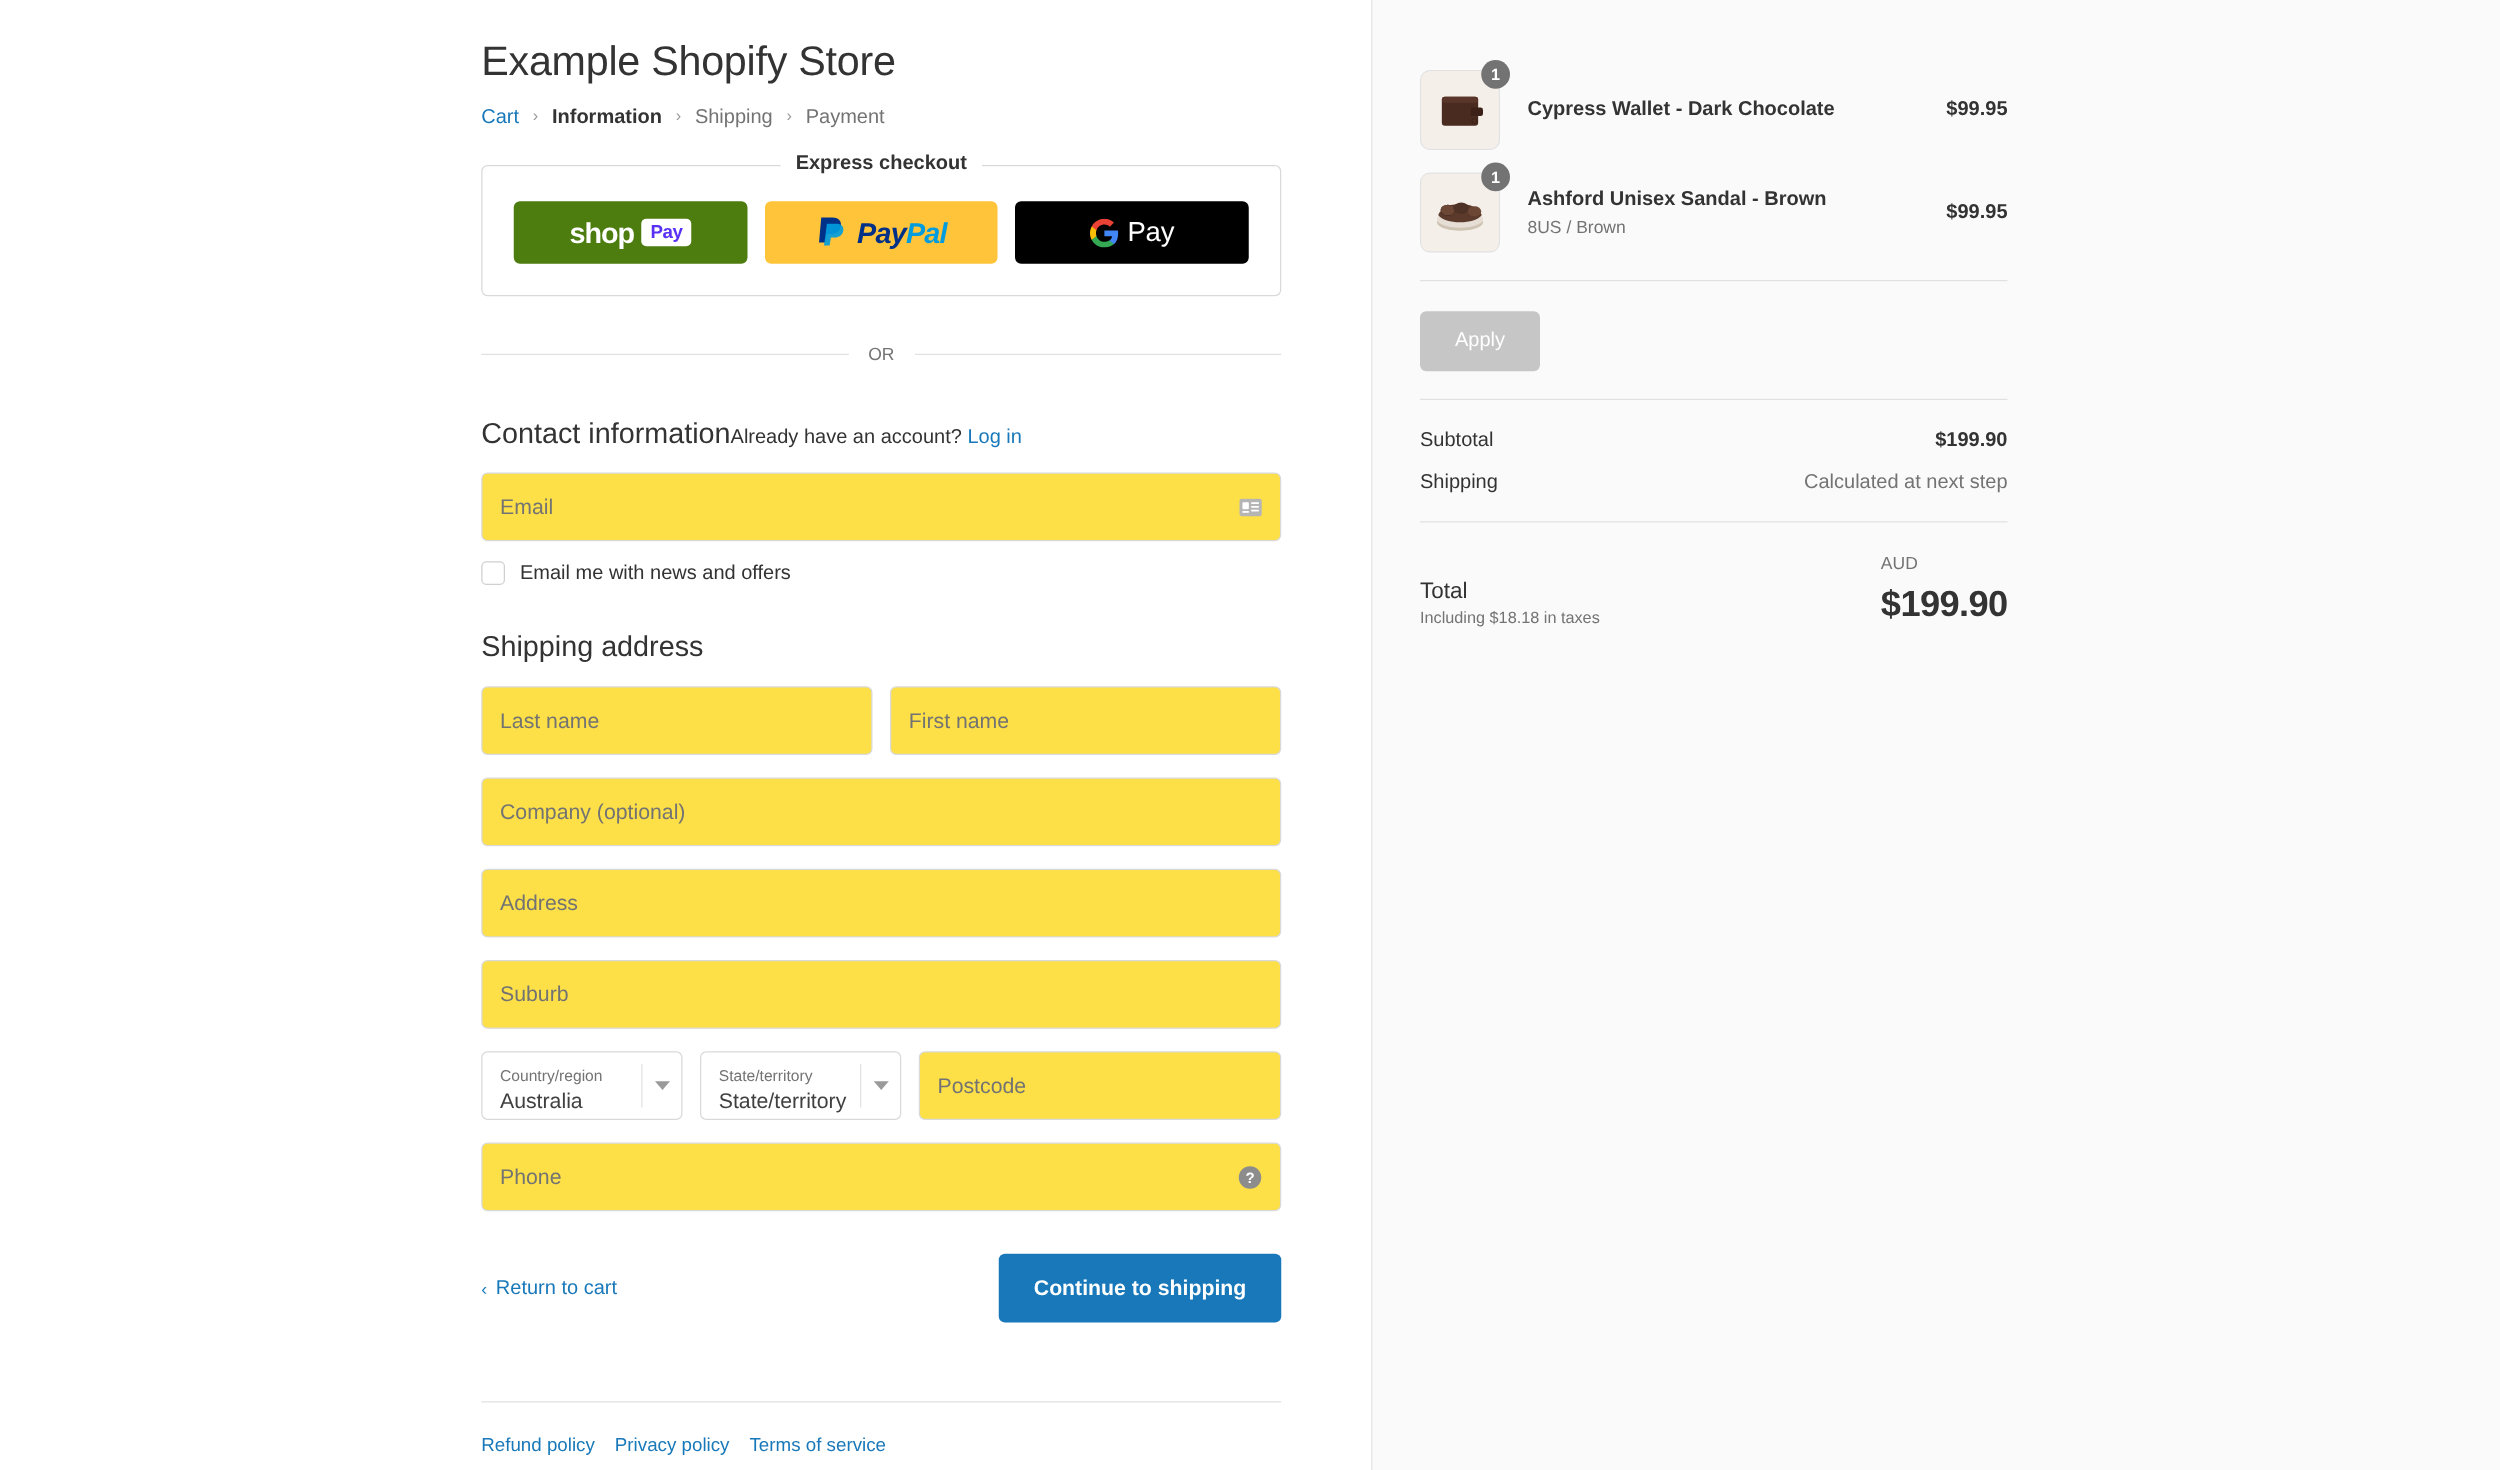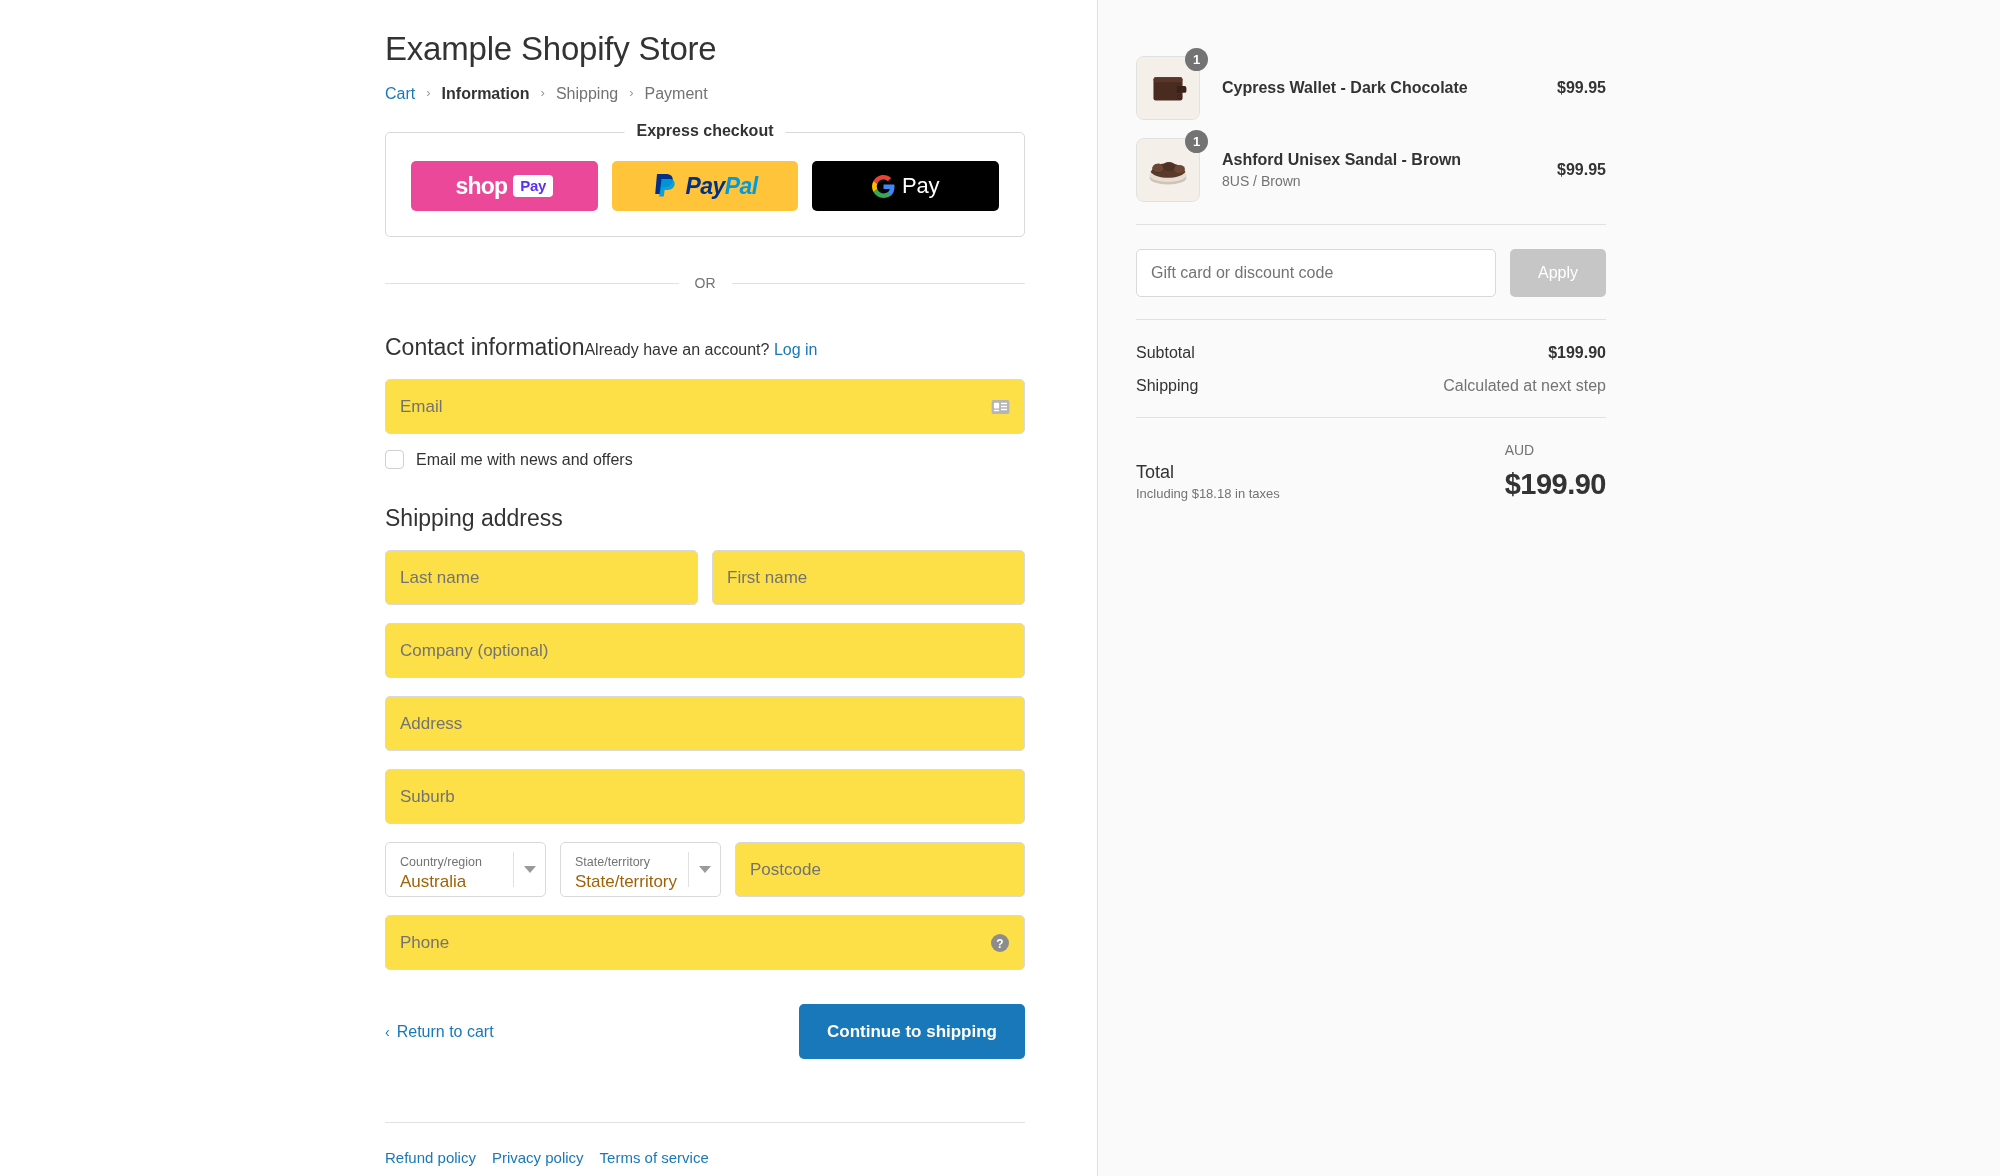--- a/index.html
+++ b/index.html
@@ -94,21 +94,21 @@
     flex: 1;
     height: 50px;
     border-radius: 5px;
     border: none;
     display: flex;
     align-items: center;
     justify-content: center;
     cursor: pointer;
     padding: 0;
   }
-  .pay-shop { background: #ec4899; }
+  .pay-shop { background: #4d7c0f; }
   .pay-paypal { background: #ffc43a; }
   .pay-gpay { background: #000000; }
 
   
   .shoppay {
     display: flex;
     align-items: center;
     gap: 6px;
   }
   .shoppay-word {
@@ -235,21 +235,21 @@
     flex-direction: column;
     justify-content: center;
   }
   .float-label {
     font-size: 12.5px;
     color: #737373;
     line-height: 15px;
   }
   .select-value {
     font-size: 17px;
-    color: #a16207;
+    color: #404040;
     line-height: 21px;
     margin-top: 1px;
   }
   .select-caret {
     position: absolute;
     right: 0;
     top: 9px;
     bottom: 9px;
     width: 32px;
     border-left: 1px solid #e1e1e1;
@@ -689,23 +689,20 @@
         <div class="item-body">
           <div class="item-title">Ashford Unisex Sandal - Brown</div>
           <div class="item-variant">8US / Brown</div>
         </div>
         <div class="item-price">$99.95</div>
       </div>
 
       <div class="hr"></div>
 
       <div class="discount-row">
-        <div class="discount-input">
-          <span>Gift card or discount code</span>
-        </div>
         <button class="apply-btn">Apply</button>
       </div>
 
       <div class="hr"></div>
 
       <div class="totals-row">
         <span class="totals-label">Subtotal</span>
         <span class="totals-value">$199.90</span>
       </div>
 

